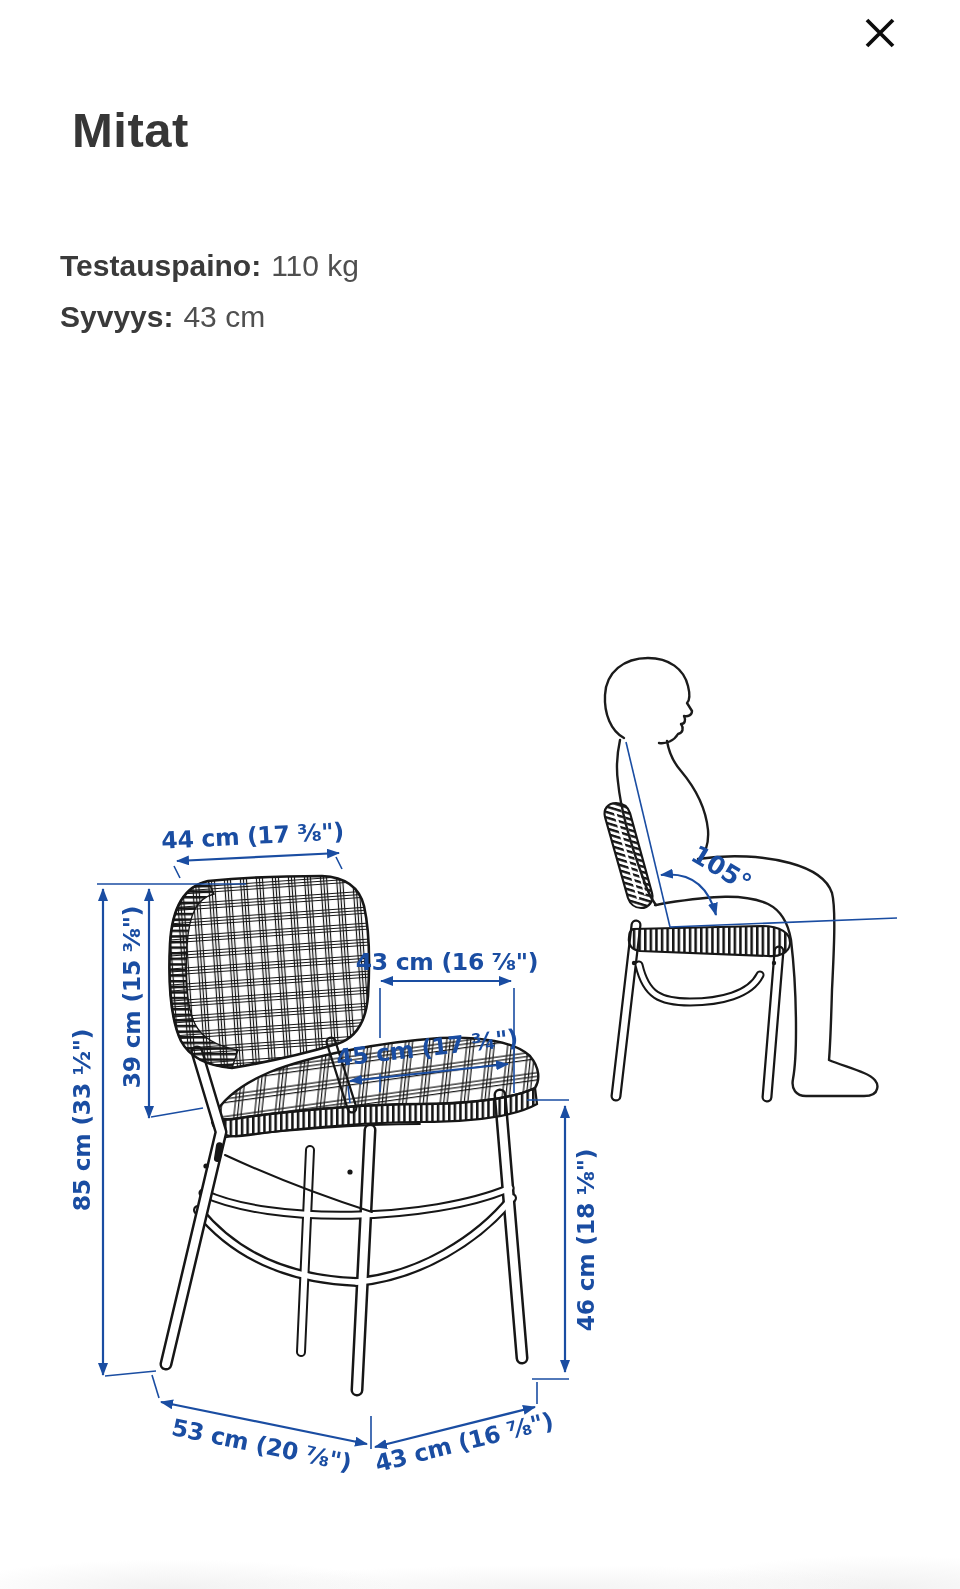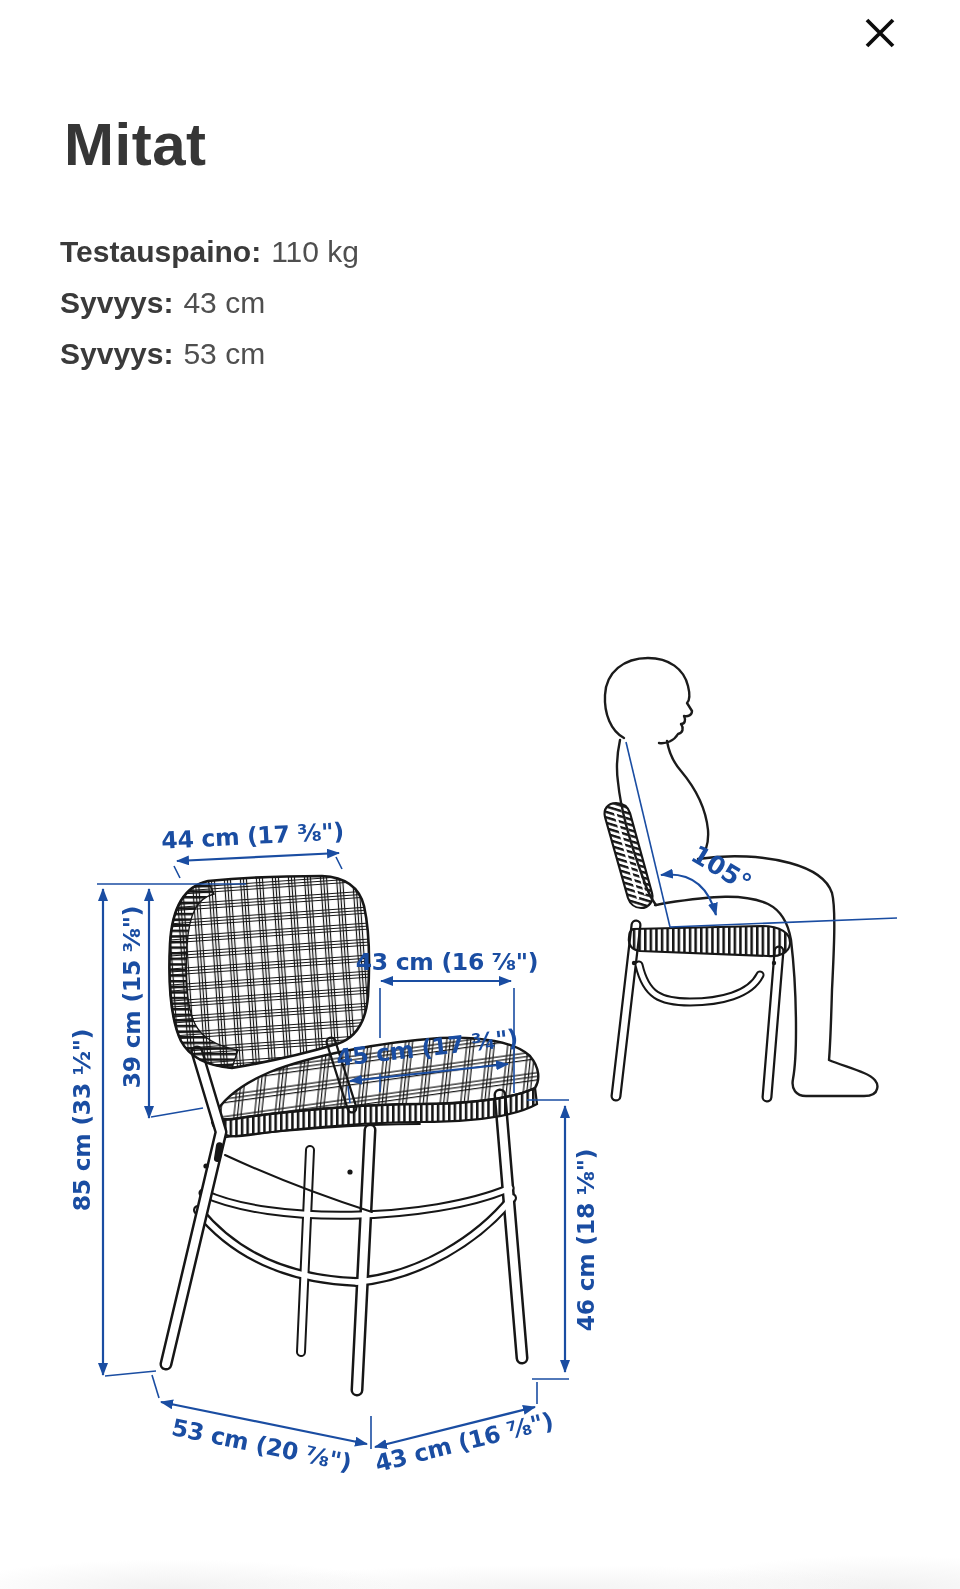--- a/index.html
+++ b/index.html
@@ -6,25 +6,25 @@
   body{
     width:960px;height:1589px;position:relative;background:#ffffff;
     font-family:"Liberation Sans",sans-serif;overflow:hidden;
   }
   .close-btn{
     position:absolute;left:856px;top:9px;width:48px;height:48px;
     display:flex;align-items:center;justify-content:center;
     background:none;border:none;cursor:pointer;padding:0;
   }
   .page-title{
-    position:absolute;left:64px;top:102px;
-    font-size:60px;font-weight:700;color:#363636;letter-spacing:0.5px;margin-top:8px;
+    position:absolute;left:72px;top:102px;
+    font-size:49px;font-weight:700;color:#363636;letter-spacing:0.5px;
   }
   .spec-list{
-    position:absolute;left:60px;top:226px;
+    position:absolute;left:60px;top:240px;
     font-size:30px;line-height:51px;color:#363636;white-space:nowrap;
   }
   .spec-row .lbl{font-weight:700;color:#3a3a3a;}
   .spec-row .val{font-weight:400;color:#4f4f4f;margin-left:10px;}
   .diagram{position:absolute;left:0;top:618px;}
   .bg-bottom{
     position:absolute;left:0;bottom:0;width:960px;height:72px;
     background:
       radial-gradient(ellipse 320px 42px at 18% 100%, #f1f1f1, rgba(255,255,255,0) 70%),
       radial-gradient(ellipse 520px 34px at 58% 100%, #f3f3f3, rgba(255,255,255,0) 70%),
@@ -46,21 +46,20 @@
   <svg width="34" height="34" viewBox="0 0 34 34">
     <path d="M4,4 L30,30 M30,4 L4,30" stroke="#0c0c0c" stroke-width="3.8" fill="none"></path>
   </svg>
 </button>
 
 <div class="page-title">Mitat</div>
 
 <div class="spec-list">
   <div class="spec-row"><span class="lbl">Testauspaino:</span><span class="val">110 kg</span></div>
   <div class="spec-row"><span class="lbl">Syvyys:</span><span class="val">43 cm</span></div>
-  <div class="spec-row"><span class="lbl">Syvyys:</span><span class="val">53 cm</span></div>
 </div>
 
 <svg class="diagram" width="960" height="900" viewBox="0 618 960 900">
   <defs>
     <pattern id="weaveB" width="16" height="16" patternUnits="userSpaceOnUse" patternTransform="rotate(-4)">
       <path d="M0,2.5H16M0,5.5H16M0,8.5H16M2.5,0V16M5.5,0V16M8.5,0V16" stroke="#141414" stroke-width="1.2" fill="none"></path>
     </pattern>
     <pattern id="weaveS" width="21" height="21" patternUnits="userSpaceOnUse" patternTransform="rotate(-8) skewX(-14)">
       <path d="M0,3H21M0,6.6H21M0,10.2H21M3,0V21M6.6,0V21M10.2,0V21" stroke="#141414" stroke-width="1.25" fill="none"></path>
     </pattern>

